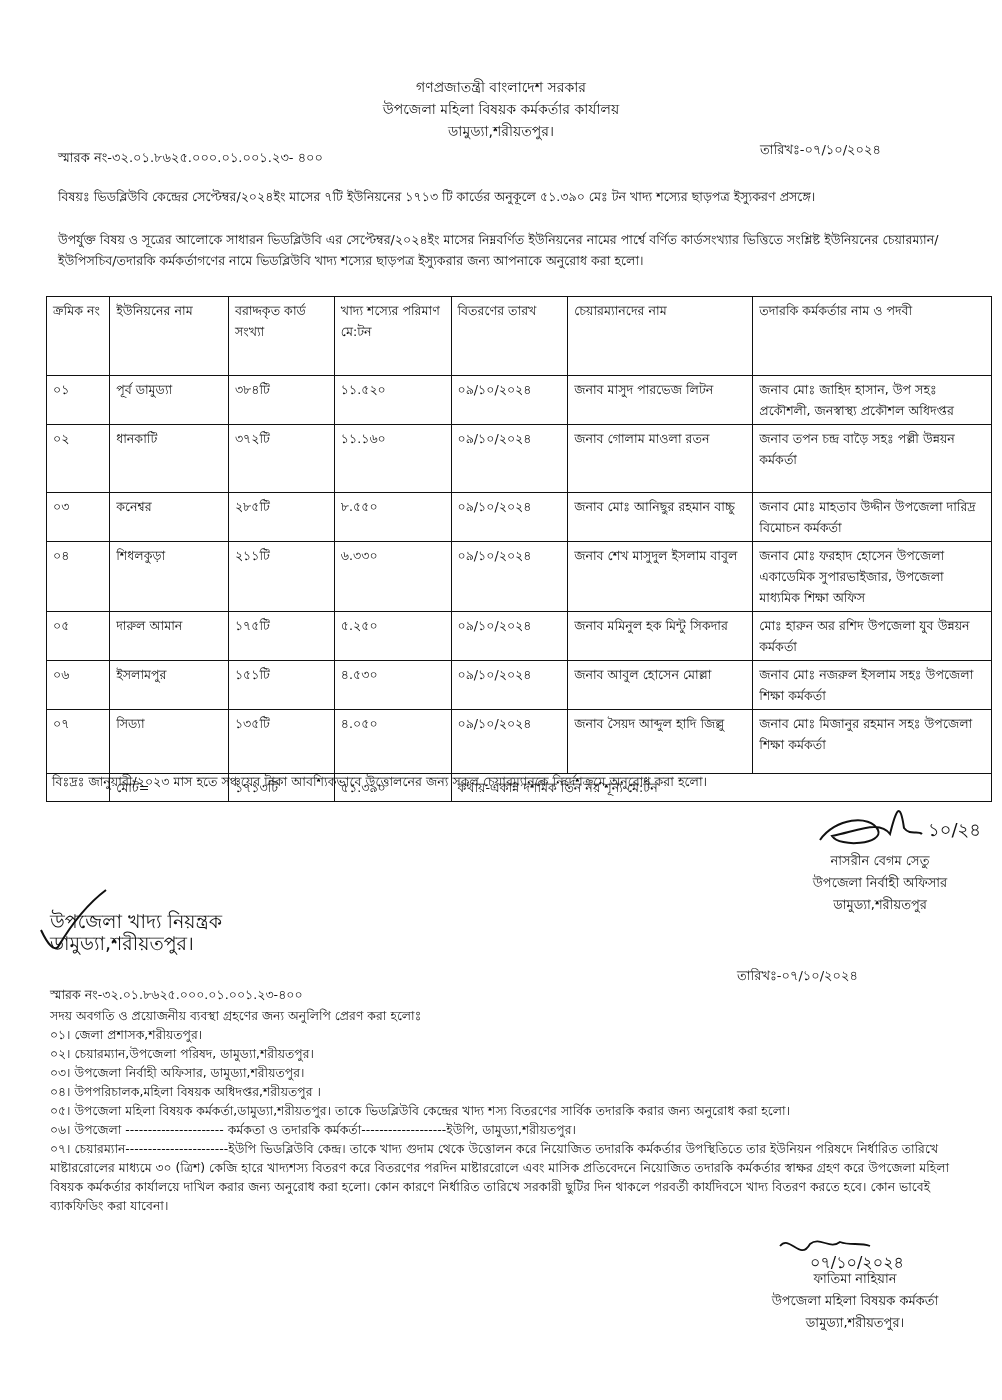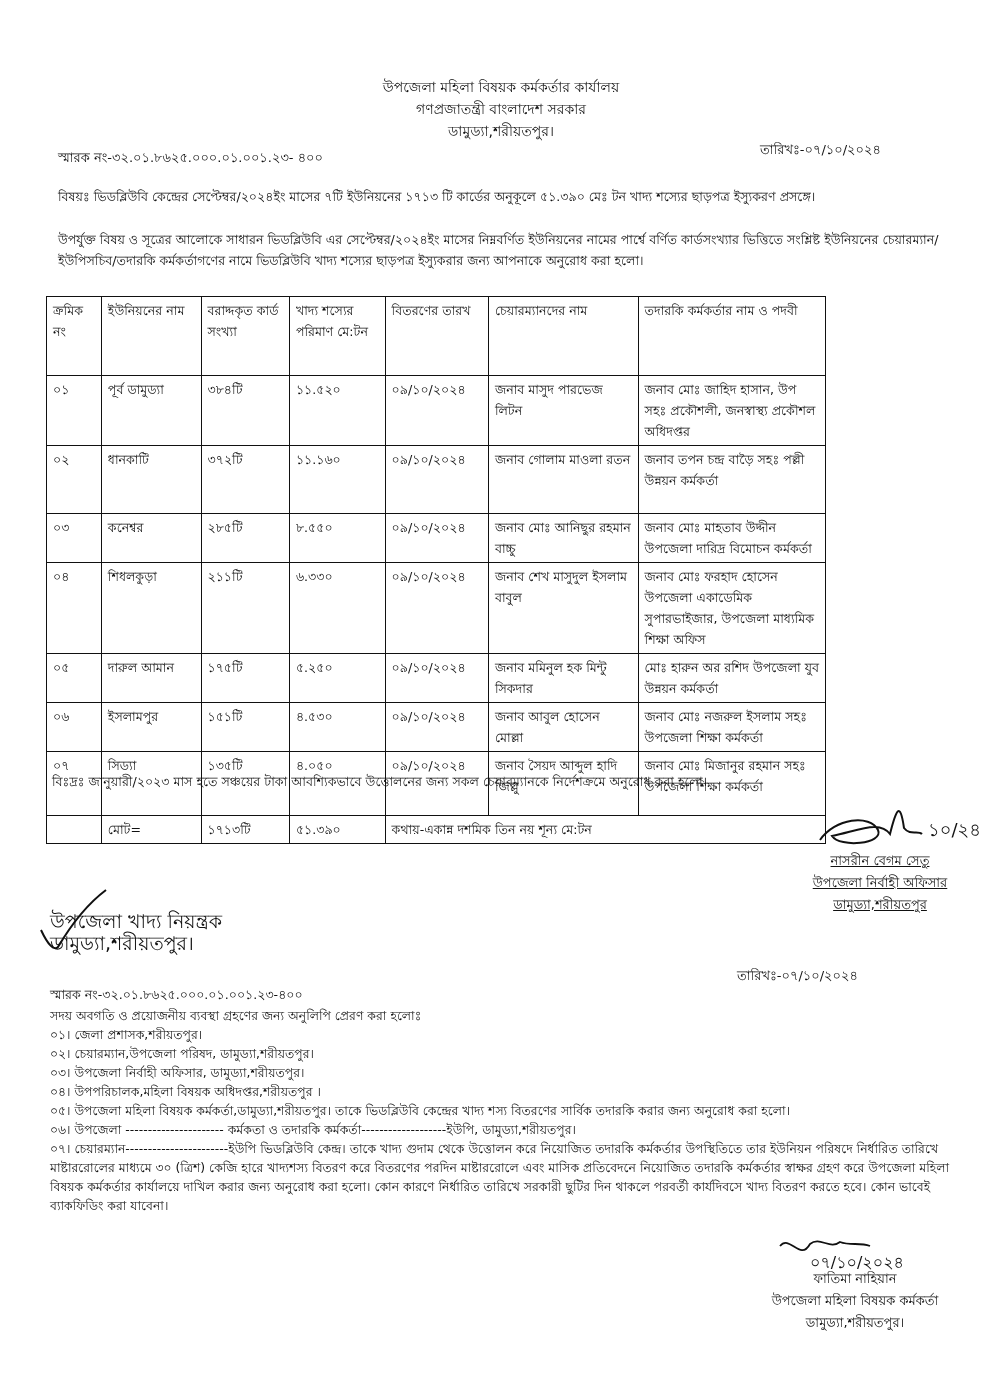--- a/index.html
+++ b/index.html
@@ -10,47 +10,47 @@
     .abs { position: absolute; }
     .center { text-align: center; margin-left: 32px; }
     .hdr { left: 0; width: 1002px; top: 76px; line-height: 22px; font-size: 14px; }
     .hdr div { text-align: center; }
     .memo { left: 58px; top: 148px; font-size: 13px; }
     .date { left: 760px; top: 140px; font-size: 13px; }
     .subject { left: 58px; top: 186px; width: 935px; line-height: 21px; font-size: 12.6px; }
     .body-para { left: 58px; top: 229px; width: 930px; line-height: 21px; font-size: 12.6px; }
     .indent { padding-left: 50px; }
     table.alloc {
-      position: absolute; left: 46px; top: 296px; width: 780px;
+      position: absolute; left: 46px; top: 296px; width: 946px;
       border-collapse: collapse; font-size: 12.6px;
     }
     table.alloc td, table.alloc th {
       border: 1.5px solid #111; vertical-align: top; padding: 3px 6px;
       text-align: left; font-weight: normal; line-height: 21px;
     }
     table.alloc th { height: 72px; }
     .c0 { width: 46px; } .c1 { width: 98px; } .c2 { width: 86px; }
     .c3 { width: 96px; } .c4 { width: 96px; } .c5 { width: 160px; } .c6 { width: 210px; }
     .note { left: 52px; top: 773px; font-size: 12.6px; }
     .sig1 { left: 770px; top: 850px; width: 220px; line-height: 22px; font-size: 13px; }
-    .sig1 div { text-align: center; text-decoration: underline; }
+    .sig1 div { text-align: center; }
     .food { left: 50px; top: 910px; line-height: 22px; font-size: 19px; }
     .memo2 { left: 50px; top: 986px; font-size: 12.6px; }
     .date2 { left: 737px; top: 966px; font-size: 13px; }
     .cc { left: 50px; top: 1006px; width: 930px; line-height: 19px; font-size: 12.4px; }
     .sig2 { left: 740px; top: 1268px; width: 230px; line-height: 22px; font-size: 13px; }
     .sig2 div { text-align: center; }
     svg.sign { position: absolute; }
   </style>
 </head>
 <body>
 
 <div class="abs hdr">
+  <div>গণপ্রজাতন্ত্রী বাংলাদেশ সরকার</div>
   <div>উপজেলা মহিলা বিষয়ক কর্মকর্তার কার্যালয়</div>
-  <div>গণপ্রজাতন্ত্রী বাংলাদেশ সরকার</div>
   <div>ডামুড্যা,শরীয়তপুর।</div>
 </div>
 
 <div class="abs memo">স্মারক নং-৩২.০১.৮৬২৫.০০০.০১.০০১.২৩- ৪০০</div>
 <div class="abs date">তারিখঃ-০৭/১০/২০২৪</div>
 
 <div class="abs subject">
   <div>বিষয়ঃ ভিডব্লিউবি কেন্দ্রের সেপ্টেম্বর/২০২৪ইং মাসের ৭টি ইউনিয়নের ১৭১৩ টি কার্ডের অনুকূলে ৫১.৩৯০ মেঃ টন খাদ্য শস্যের ছাড়পত্র ইস্যুকরণ প্রসঙ্গে।</div>
 </div>
 

